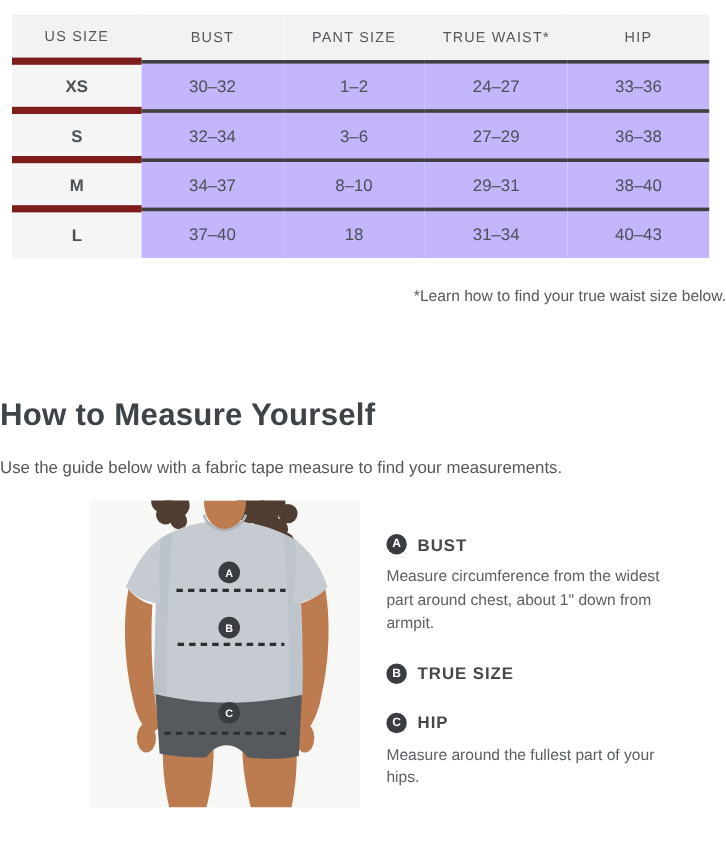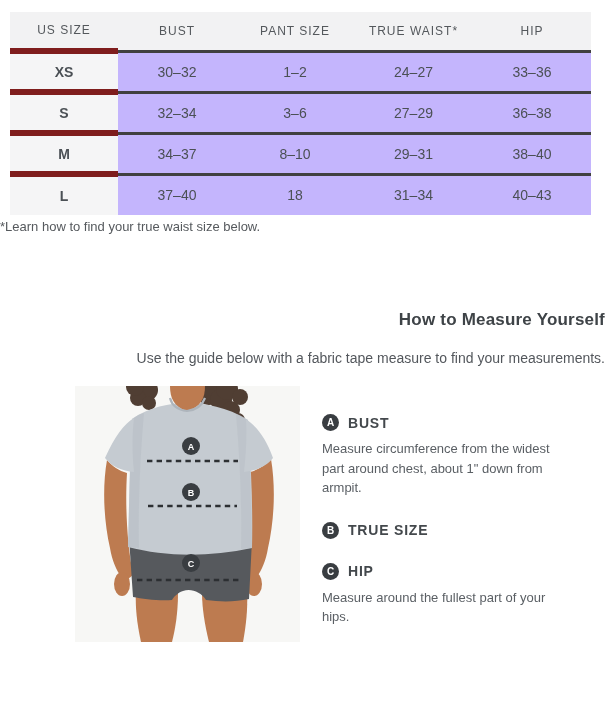--- a/index.html
+++ b/index.html
@@ -39,38 +39,38 @@
     border-top: 3px solid #404040;
   }
   table.size-chart td.size-col {
     background: #f5f5f6;
     border-top: 6px solid #7f1d1d;
     font-weight: bold;
   }
 
   
   .footnote {
-    margin-top: 4px;
-    text-align: left;
+    margin-top: 24px;
+    text-align: right;
     font-size: 13px;
     color: #55595d;
   }
 
   
   .measure-title {
     margin-top: 76px;
-    text-align: right;
-    font-size: 17px;
+    text-align: left;
+    font-size: 26px;
     font-weight: 700;
     color: #3e4347;
     letter-spacing: 0.2px;
   }
   .measure-subtitle {
     margin-top: 20px;
-    text-align: right;
+    text-align: left;
     font-size: 14px;
     color: #53575c;
   }
   .measure-row {
     margin-top: 20px;
     display: flex;
     padding-left: 75px;
   }
   .figure-box {
     width: 225px;

